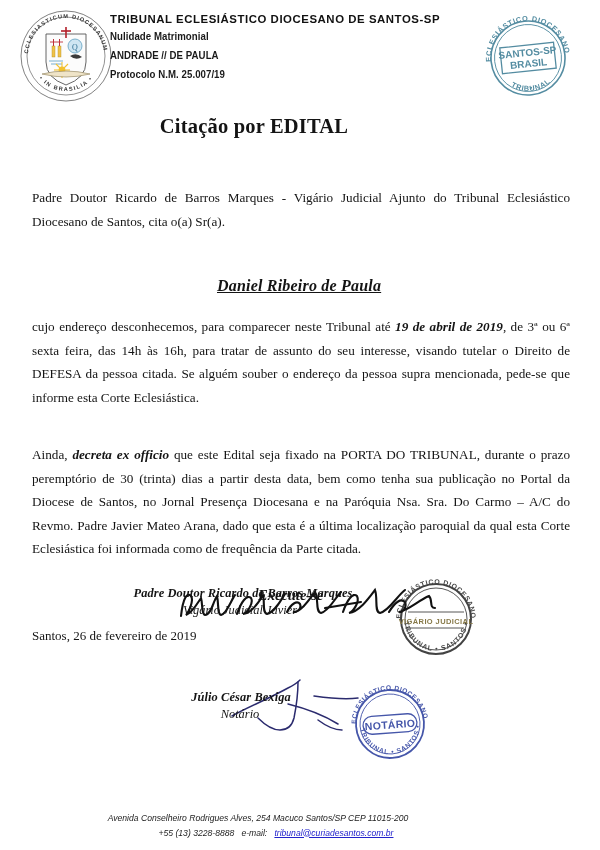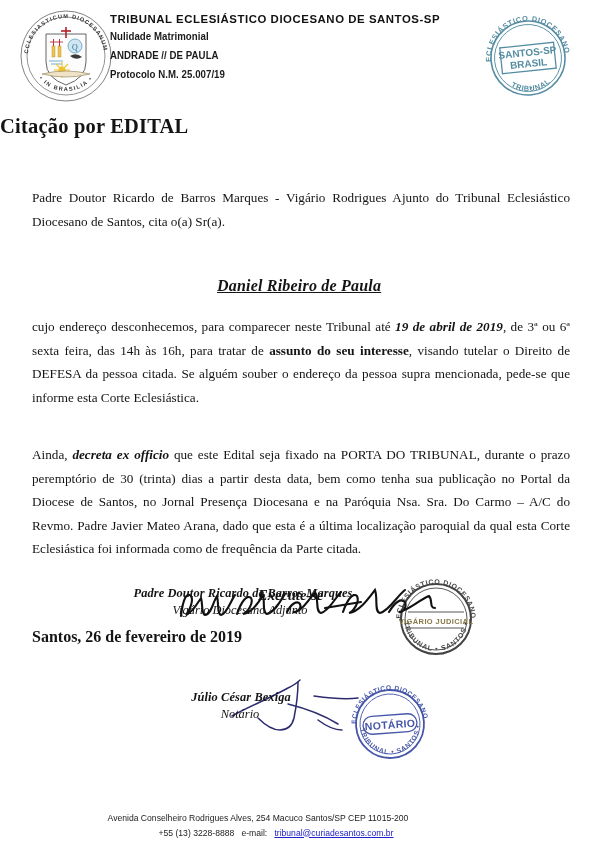--- a/index.html
+++ b/index.html
@@ -56,42 +56,42 @@
     position: absolute;
     left: 482px; top: 12px;
     width: 92px; height: 92px;
   }
 
   
   .doc-title {
     position: absolute;
     left: 0; top: 115px;
     width: 508px;
-    text-align: left;
+    text-align: center;
     font-size: 20.5px;
     font-weight: bold;
     letter-spacing: 0.2px;
   }
 
   
   .body-wrap {
     position: absolute;
     left: 32px;
     top: 186px;
     width: 538px;
   }
   p.para {
     margin: 0 0 14px 0;
     font-size: 13.2px;
     line-height: 23.5px;
     text-align: justify;
     text-justify: inter-word;
   }
   p.para.last { margin-bottom: 15px; }
-  .b { font-weight: bold; }
+  .b { font-weight: normal; }
   .bi { font-weight: bold; font-style: italic; }
 
   .party-name {
     margin: 16px 0 20px 0;
     padding-left: 185px;
     font-size: 16px;
     font-weight: bold;
     font-style: italic;
     letter-spacing: 0.2px;
     text-decoration: underline;
@@ -102,22 +102,21 @@
 
   .execute {
     margin: 26px 0 0 0;
     padding-left: 226px;
     font-size: 14.5px;
     font-weight: bold;
     font-style: italic;
   }
   .place-date {
     margin: 24px 0 8px 0;
-    font-size: 16px;
-    font-weight: bold;
+    font-size: 13px;
   }
 
   
   .sig-block {
     position: absolute;
     left: 0;
     width: 480px;
     text-align: center;
   }
   .sig1 { top: 586px; }
@@ -159,20 +158,21 @@
   
   .footer {
     position: absolute;
     left: 0; top: 812px;
     width: 516px;
     text-align: center;
     font-family: "Liberation Sans", "DejaVu Sans", sans-serif;
     font-size: 8.6px;
     color: #1c1c1c;
     line-height: 13.5px;
+    font-style: italic;
   }
   .footer-line2 { margin-top: 1px; padding-left: 36px; }
   .email-link {
     color: #2222cc;
     text-decoration: underline;
   }
 </style>
 </head>
 <body>
 
@@ -260,21 +260,21 @@
           <circle cx="46" cy="76" r="1" fill="#3d7d95"></circle>
         </g>
       </svg>
     </div>
   </div>
 
   <div class="doc-title">Citação por EDITAL</div>
 
   <div class="body-wrap">
 
-    <p class="para">Padre Doutor Ricardo de Barros Marques - Vigário Rodrigues Ajunto do Tribunal Eclesiástico Diocesano de Santos, cita o(a) Sr(a).</p>
+    <p class="para">Padre Doutor Ricardo de Barros Marques - Vigário Judicial Ajunto do Tribunal Eclesiástico Diocesano de Santos, cita o(a) Sr(a).</p>
 
     <div class="gap-a"></div>
 
     <div class="party-name">Daniel Ribeiro de Paula</div>
 
     <p class="para"><span>cujo endereço desconhecemos, para comparecer neste Tribunal até </span><span class="bi">19 de abril de 2019</span><span>, de 3ª ou 6ª sexta feira, das 14h às 16h, para tratar de </span><span class="b">assunto do seu interesse</span><span>, visando tutelar o Direito de DEFESA da pessoa citada. Se alguém souber o endereço da pessoa supra mencionada, pede-se que informe esta Corte Eclesiástica.</span></p>
 
     <div class="gap-b"></div>
 
     <p class="para last"><span>Ainda, </span><span class="bi">decreta ex officio</span><span> que este Edital seja fixado na PORTA DO TRIBUNAL, durante o prazo peremptório de 30 (trinta) dias a partir desta data, bem como tenha sua publicação no Portal da Diocese de Santos, no Jornal Presença Diocesana e na Paróquia Nsa. Sra. Do Carmo – A/C do Revmo. Padre Javier Mateo Arana, dado que esta é a última localização paroquial da qual esta Corte Eclesiástica foi informada como de frequência da Parte citada.</span></p>
@@ -289,21 +289,21 @@
       <g fill="none" stroke="#111" stroke-width="2.1" stroke-linecap="round">
         <path d="M 6,34 C 8,16 12,10 16,14 C 19,18 14,30 11,33 C 17,31 22,22 26,16 C 28,22 26,32 30,33 C 36,33 38,20 42,14 C 44,22 42,32 46,33 C 52,32 56,18 60,13"></path>
         <path d="M 62,32 C 66,20 72,12 76,16 C 79,21 72,31 68,32 C 76,31 84,20 88,13 C 90,20 87,31 92,32 C 100,30 106,18 110,12"></path>
         <path d="M 112,30 C 116,22 122,18 125,22 C 127,27 121,31 118,30 C 126,30 134,18 140,10 C 144,16 140,30 146,31 C 154,29 160,16 166,10"></path>
         <path d="M 150,26 L 186,20"></path>
         <path d="M 168,30 C 172,18 178,10 182,14 C 185,20 178,30 174,31 C 184,30 194,16 200,8 C 203,16 199,30 205,31 C 214,29 222,14 230,8"></path>
         <path d="M 214,30 C 220,20 226,16 230,20 C 232,25 228,31 224,30 C 234,28 244,18 254,14 C 258,18 254,26 260,26"></path>
       </g>
     </svg>
     <div class="sig-name">Padre Doutor Ricardo de Barros Marques</div>
-    <div class="sig-role">Vigário Diocesano Adjunto</div>
+    <div class="sig-role">Vigário Judicial Javier</div>
   </div>
 
   <div class="stamp-black-sig">
     <svg viewBox="0 0 86 86" width="86" height="86">
       <defs>
         <path id="bsTop" d="M 8,43 A 35,35 0 0 1 78,43"></path>
         <path id="bsBot" d="M 11,43 A 32,32 0 0 0 75,43"></path>
       </defs>
       <g opacity="0.82">
         <circle cx="43" cy="43" r="35" fill="none" stroke="#1a1a1a" stroke-width="2"></circle>

